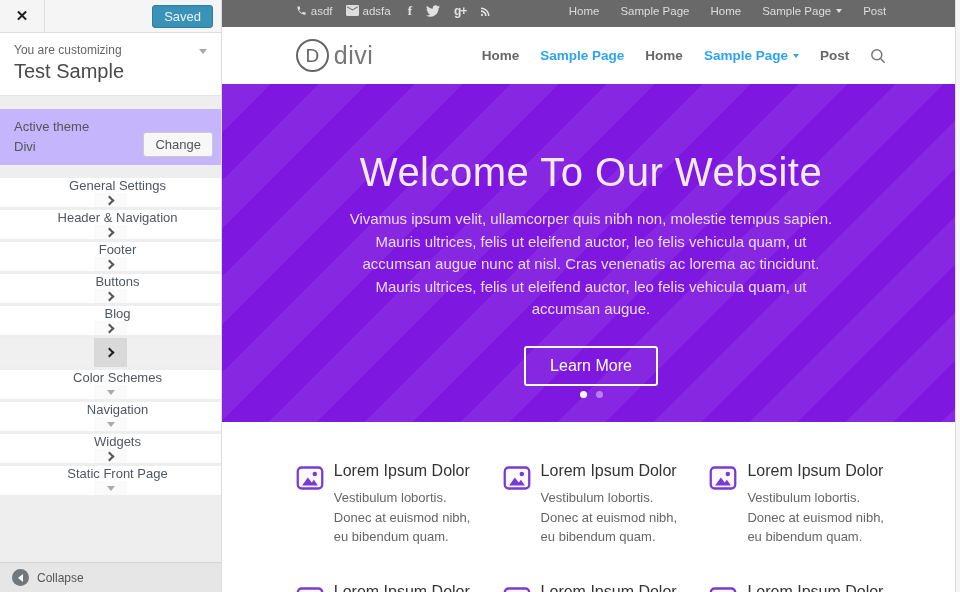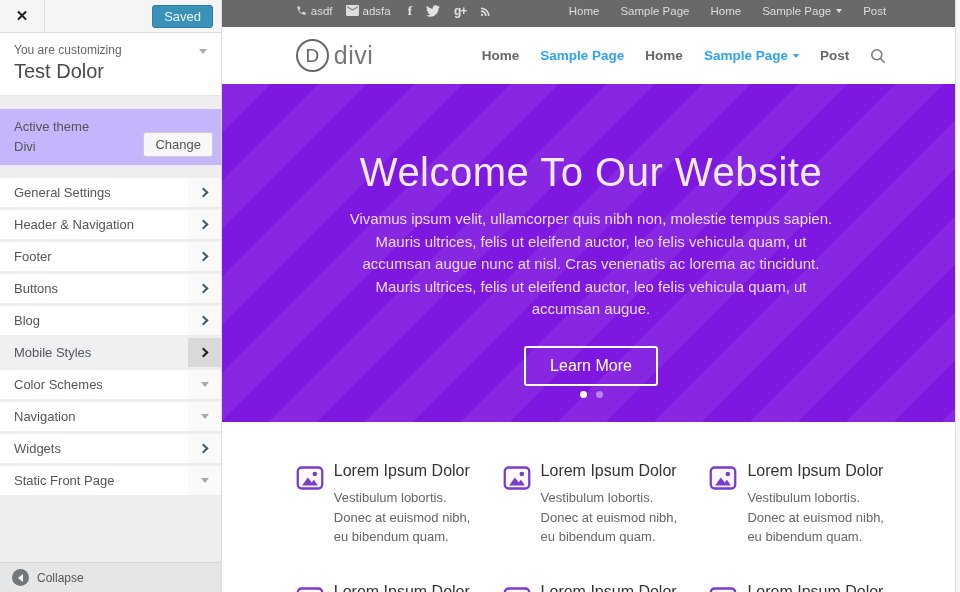--- a/index.html
+++ b/index.html
@@ -14,21 +14,21 @@
   .saved-btn { margin-left:auto; margin-right:8px; background:#3a92b8; border:1px solid #2c7ea3; color:#e8f4fa; border-radius:3px; font-size:13px; padding:3px 11px; height:23px; }
   .customizing-panel { background:#fff; padding:10px 14px 12px 14px; position:relative; border-bottom:1px solid #e5e5e5; }
   .cust-label { font-size:12px; color:#666; }
   .site-title { font-size:20px; color:#4a4a4a; margin-top:3px; font-weight:400; }
   .panel-caret { position:absolute; right:14px; top:16px; }
   .tri-down { display:inline-block; width:0; height:0; border-left:4.5px solid transparent; border-right:4.5px solid transparent; border-top:5.5px solid #a7aaad; }
   .active-theme { background:#c4b5fd; margin-top:13px; padding:8px 8px 8px 14px; display:flex; align-items:flex-end; justify-content:space-between; }
   .at-label, .at-name { font-size:13px; color:#555; line-height:1.55; }
   .change-btn { background:#f7f7f7; border:1px solid #ccc; border-radius:3px; color:#555; font-size:13px; padding:4px 11px; cursor:pointer; }
   .menu { margin-top:13px; }
-  .menu-row { height:29px; background:#fff; margin-bottom:3px; display:flex; align-items:center; cursor:pointer; }
+  .menu-row { height:29px; background:#fff; margin-bottom:3px; display:flex; align-items:center; cursor:pointer;flex-direction:column; }
   .menu-label { font-size:13px; color:#50575e; padding-left:14px; flex:1; }
   .accessory { width:33px; height:29px; display:flex; align-items:center; justify-content:center; background:rgba(0,0,0,0.02); }
   .chev { display:inline-block; width:7px; height:7px; border-top:2px solid #50575e; border-right:2px solid #50575e; transform:rotate(45deg); margin-right:2px; }
   .menu-row.hl { background:#f0f0f0; }
   .menu-row.hl .accessory { background:#d9d9d9; }
   .menu-row.hl .chev { border-color:#1e1e1e; }
   .sidebar-footer { position:absolute; bottom:0; left:0; right:0; height:30px; background:#e6e6e6; border-top:1px solid #d4d4d4; display:flex; align-items:center; padding-left:12px; cursor:pointer; }
   .collapse-icon { width:17px; height:17px; border-radius:50%; background:#72777c; display:flex; align-items:center; justify-content:center; margin-right:8px; }
   .tri-left { display:inline-block; width:0; height:0; border-top:4px solid transparent; border-bottom:4px solid transparent; border-right:5px solid #fff; margin-right:1px; }
   .collapse-label { font-size:12px; color:#555; }
@@ -85,21 +85,21 @@
   <div class="sidebar">
     <div class="cust-header">
       <button class="close-btn">
         <span>✕</span>
       </button>
       <button class="saved-btn">Saved</button>
     </div>
 
     <div class="customizing-panel">
       <div class="cust-label">You are customizing</div>
-      <div class="site-title">Test Dolor</div>
+      <div class="site-title">Test Sample</div>
       <span class="tri-down panel-caret"></span>
     </div>
 
     <div class="active-theme">
       <div>
         <div class="at-label">Active theme</div>
         <div class="at-name">Divi</div>
       </div>
       <button class="change-btn">Change</button>
     </div>
@@ -129,21 +129,20 @@
             <i class="chev"></i>
           </span>
       </div>
       <div class="menu-row">
         <span class="menu-label">Blog</span>
         <span class="accessory">
             <i class="chev"></i>
           </span>
       </div>
       <div class="menu-row hl">
-        <span class="menu-label">Mobile Styles</span>
         <span class="accessory">
             <i class="chev"></i>
           </span>
       </div>
       <div class="menu-row">
         <span class="menu-label">Color Schemes</span>
         <span class="accessory">
             <i class="tri-down"></i>
           </span>
       </div>

